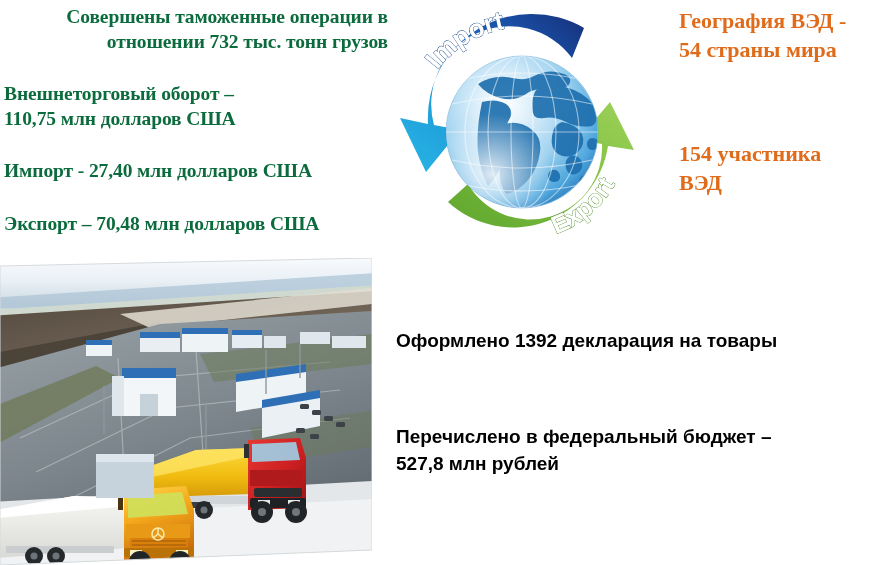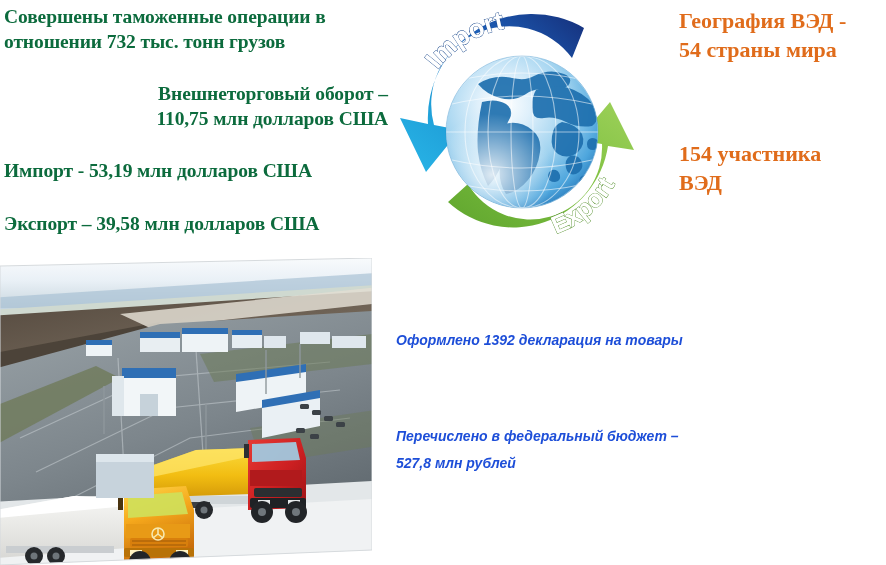--- a/index.html
+++ b/index.html
@@ -26,48 +26,47 @@
   }
   .stat-line {
     color: #0c6b3d;
     font-family: "Liberation Serif", "DejaVu Serif", serif;
     font-weight: bold;
     font-size: 19.5px;
     line-height: 25px;
     letter-spacing: -0.1px;
     white-space: pre-line;
   }
-  .stat-line.gap1 { margin-top: 0px; }
-  .stat-line.gap2 { margin-top: 27px; text-align: right; }
+  .stat-line.gap1 { margin-top: 0px; text-align: right; }
+  .stat-line.gap2 { margin-top: 27px; }
   .stat-line.gap3 { margin-top: 27px; }
   .stat-line.gap4 { margin-top: 28px; }
 
   
   .right-stats { position: absolute; }
   .orange-line {
     color: #e06c1b;
     font-family: "Liberation Serif", "DejaVu Serif", serif;
     font-weight: bold;
     font-size: 22px;
     line-height: 29px;
     white-space: pre-line;
   }
   #geo-block { left: 679px; top: 6px; width: 210px; }
   #participants-block { left: 679px; top: 139px; width: 200px; }
 
   
   .teal-line {
     position: absolute;
-    color: #1d4ed8;
+    color: #000000;
     font-family: "Liberation Sans", "DejaVu Sans", sans-serif;
     font-weight: bold;
-    font-size: 14px;
+    font-size: 19px;
     line-height: 27px;
     white-space: pre-line;
-    font-style: italic;
   }
   #declarations-line { left: 396px; top: 327px; width: 480px; }
   #budget-line { left: 396px; top: 423px; width: 470px; }
 
   
   #globe-graphic {
     position: absolute;
     left: 386px;
     top: 6px;
     width: 270px;
@@ -89,22 +88,22 @@
 </head>
 <body>
 
 <div id="slide">
 
   <div class="left-stats">
     <div class="stat-line gap1">Совершены таможенные операции в
 отношении 732 тыс. тонн грузов</div>
     <div class="stat-line gap2">Внешнеторговый оборот –
 110,75 млн долларов США</div>
-    <div class="stat-line gap3">Импорт - 53,19 млн долларов США</div>
-    <div class="stat-line gap4">Экспорт – 39,58 млн долларов США</div>
+    <div class="stat-line gap3">Импорт - 27,40 млн долларов США</div>
+    <div class="stat-line gap4">Экспорт – 70,48 млн долларов США</div>
   </div>
 
   <div class="right-stats orange-line" id="geo-block">География ВЭД -
 54 страны мира</div>
 
   <div class="right-stats orange-line" id="participants-block">154 участника
 ВЭД</div>
 
   <div class="teal-line" id="declarations-line">Оформлено 1392 декларация на товары</div>
 

